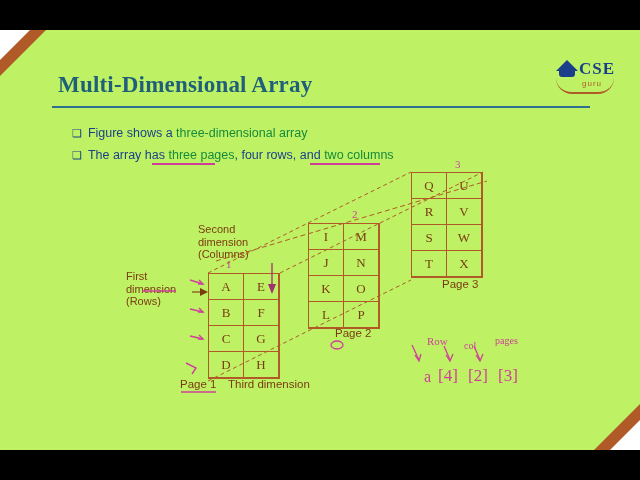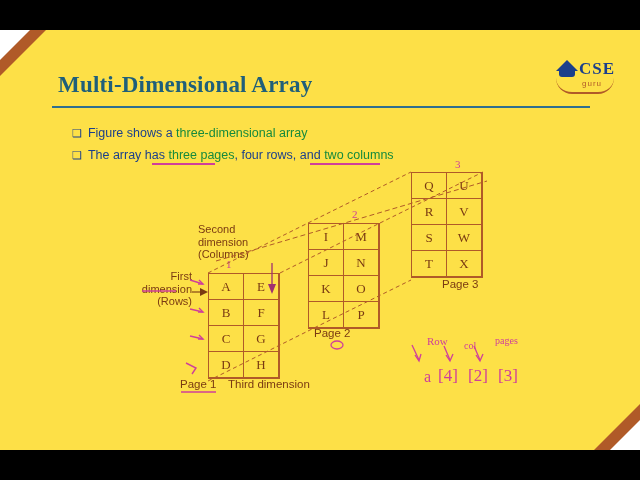--- a/index.html
+++ b/index.html
@@ -18,21 +18,21 @@
     width: 640px;
     height: 480px;
     background: #000000;
   }
   .slide {
     position: absolute;
     left: 0;
     top: 30px;
     width: 640px;
     height: 420px;
-    background: #fde047;
+    background: #bef264;
     overflow: hidden;
   }
   
   .corner {
     position: absolute;
     width: 0;
     height: 0;
   }
   .corner-tl {
     left: 0; top: 0;
@@ -239,40 +239,40 @@
     <div class="grid" id="grid-page-2" style="left:308px; top:193px;">
         <div class="cell">I</div>
         <div class="cell">M</div>
         <div class="cell">J</div>
         <div class="cell">N</div>
         <div class="cell">K</div>
         <div class="cell">O</div>
         <div class="cell">L</div>
         <div class="cell">P</div>
       </div>
-    <div class="page-label" style="left:314px; top:297px;">Page 2</div>
+    <div class="page-label" style="left:335px; top:297px;">Page 2</div>
 
     <div class="grid" id="grid-page-3" style="left:411px; top:142px;">
         <div class="cell">Q</div>
         <div class="cell">U</div>
         <div class="cell">R</div>
         <div class="cell">V</div>
         <div class="cell">S</div>
         <div class="cell">W</div>
         <div class="cell">T</div>
         <div class="cell">X</div>
       </div>
     <div class="page-label" style="left:442px; top:248px;">Page 3</div>
 
     <div class="lab" style="left:198px; top:193px; width:92px;">
       <span>Second</span><br>
       <span>dimension</span><br>
       <span>(Columns)</span>
     </div>
-    <div class="lab" style="left:126px; top:240px; width:66px; text-align:right;">
+    <div class="lab" style="left:126px; top:240px; width:66px; ">
       <span>First</span><br>
       <span>dimension</span><br>
       <span>(Rows)</span>
     </div>
 
     <div class="hand-num" style="left:226px; top:228px;">1</div>
     <div class="hand-num" style="left:352px; top:178px;">2</div>
     <div class="hand-num" style="left:455px; top:128px;">3</div>
 
     <div class="hand" style="left:403px; top:305px; font-size:11px;">Row</div>

